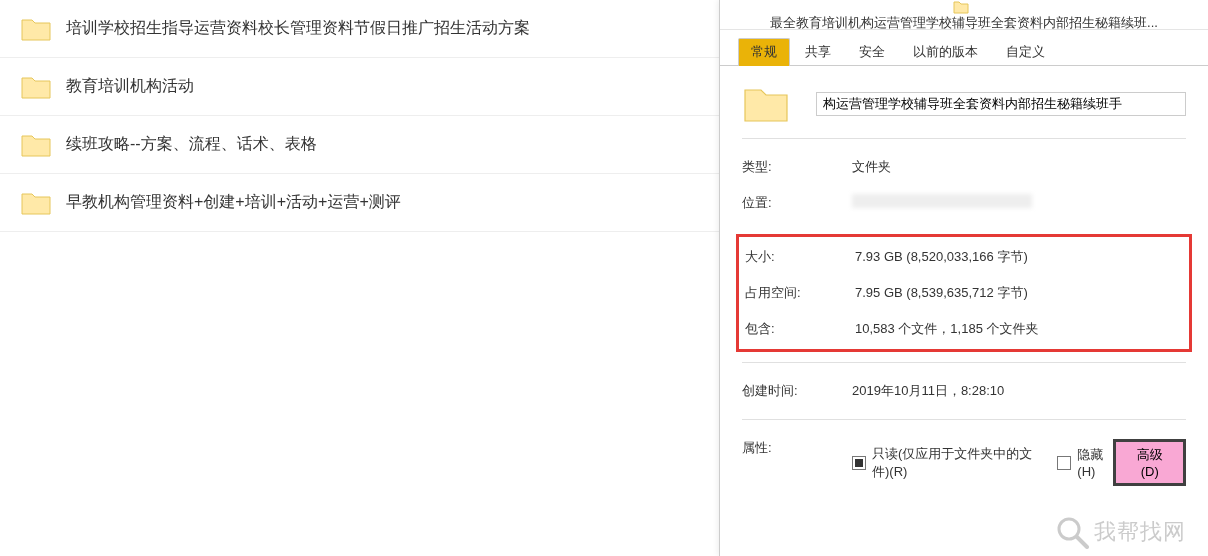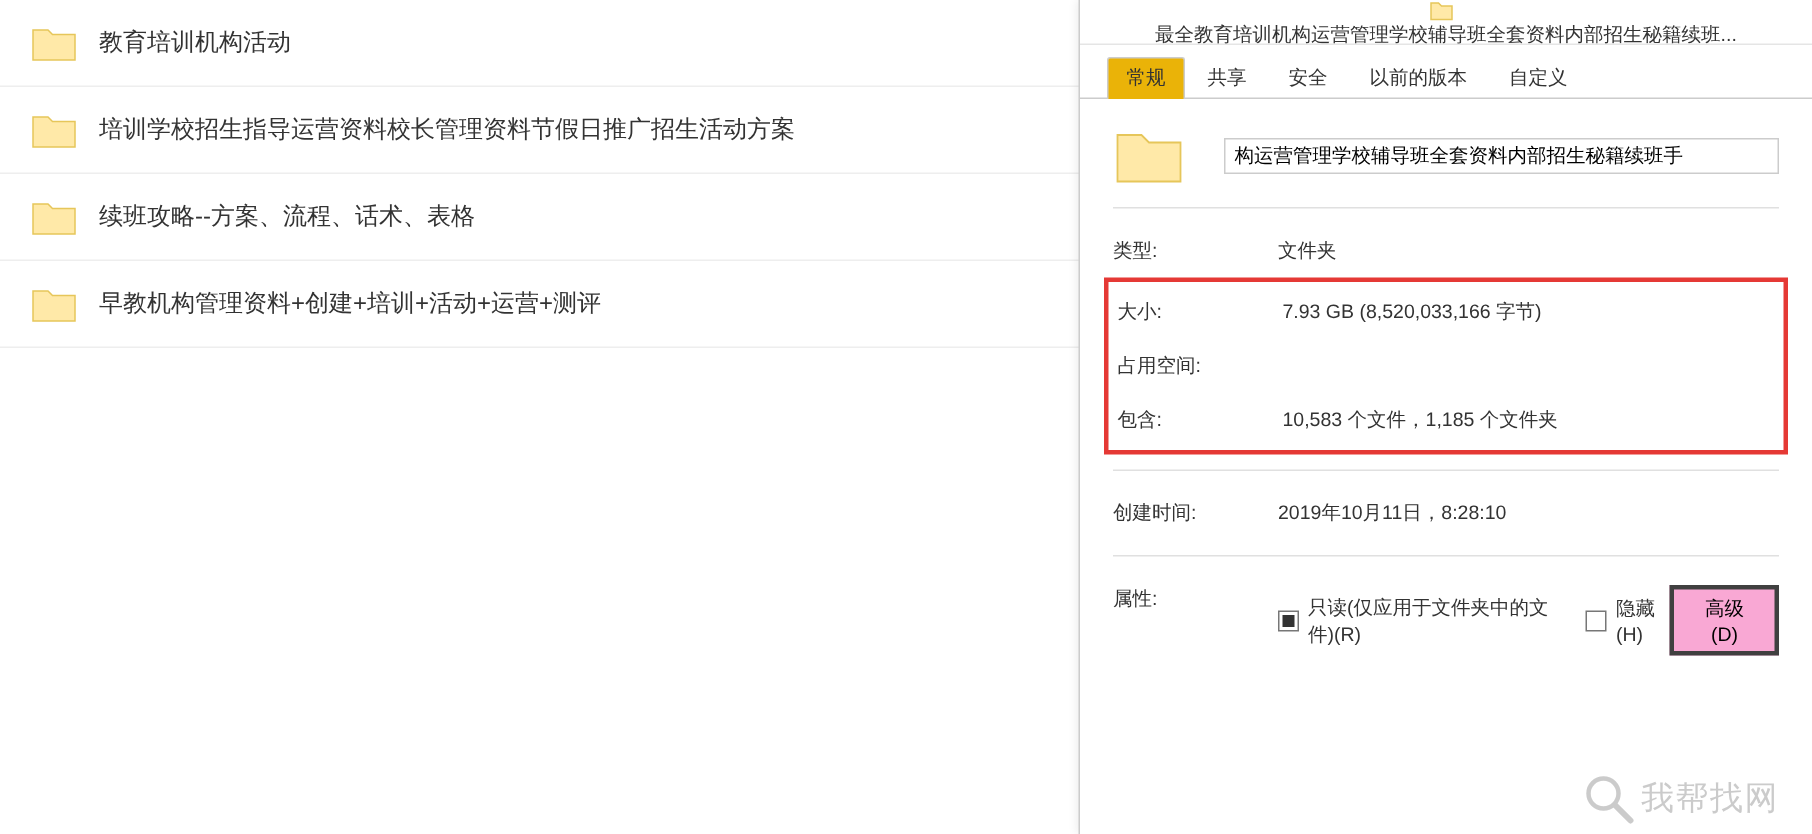--- a/index.html
+++ b/index.html
@@ -136,20 +136,21 @@
     background:#eee;
     filter:blur(2px);
   }
   .redbox {
     border: 3px solid #e53935;
     padding: 2px 0;
     margin-left: -6px;
     padding-left: 6px;
     margin-right: -6px;
     padding-right: 6px;
+    margin-top: 13px;
   }
   .attr-row {
     display: flex;
     padding: 9px 0;
     font-size: 13px;
   }
   .attr-row .k { width: 110px; flex-shrink: 0; }
   .attr-col { flex: 1; display: flex; flex-direction: row; gap: 10px; }
   .chk-line { display: flex; align-items: center; gap: 6px; }
   .chk {
@@ -202,29 +203,29 @@
 </head>
 <body>
 
 <div class="folder-list">
   <div class="folder-row">
     <span class="folder-icon">
       <svg viewBox="0 0 32 26">
           <path d="M2 4h10l3 3h15v17H2z" fill="#ffe9a8" stroke="#e6c65a"></path>
         </svg>
     </span>
-    <span class="folder-label">教育培训机构活动</span>
+    <span class="folder-label">培训学校招生指导运营资料校长管理资料节假日推广招生活动方案</span>
   </div>
   <div class="folder-row">
     <span class="folder-icon">
       <svg viewBox="0 0 32 26">
           <path d="M2 4h10l3 3h15v17H2z" fill="#ffe9a8" stroke="#e6c65a"></path>
         </svg>
     </span>
-    <span class="folder-label">培训学校招生指导运营资料校长管理资料节假日推广招生活动方案</span>
+    <span class="folder-label">教育培训机构活动</span>
   </div>
   <div class="folder-row">
     <span class="folder-icon">
       <svg viewBox="0 0 32 26">
           <path d="M2 4h10l3 3h15v17H2z" fill="#ffe9a8" stroke="#e6c65a"></path>
         </svg>
     </span>
     <span class="folder-label">续班攻略--方案、流程、话术、表格</span>
   </div>
   <div class="folder-row">
@@ -264,28 +265,33 @@
       </span>
       <input class="name-input" value="构运营管理学校辅导班全套资料内部招生秘籍续班手" style="">
     </div>
 
     <div class="sep"></div>
 
     <div class="kv">
       <span class="k">类型:</span>
       <span class="v">文件夹</span>
     </div>
+    <div class="kv">
+      <span class="k">位置:</span>
+      <span class="v"><span class="blur"></span></span>
+    </div>
 
     <div class="redbox">
       <div class="kv">
         <span class="k">大小:</span>
         <span class="v">7.93 GB (8,520,033,166 字节)</span>
       </div>
       <div class="kv">
         <span class="k">占用空间:</span>
+        <span class="v">7.95 GB (8,539,635,712 字节)</span>
       </div>
       <div class="kv">
         <span class="k">包含:</span>
         <span class="v">10,583 个文件，1,185 个文件夹</span>
       </div>
     </div>
 
     <div class="sep"></div>
 
     <div class="kv">

